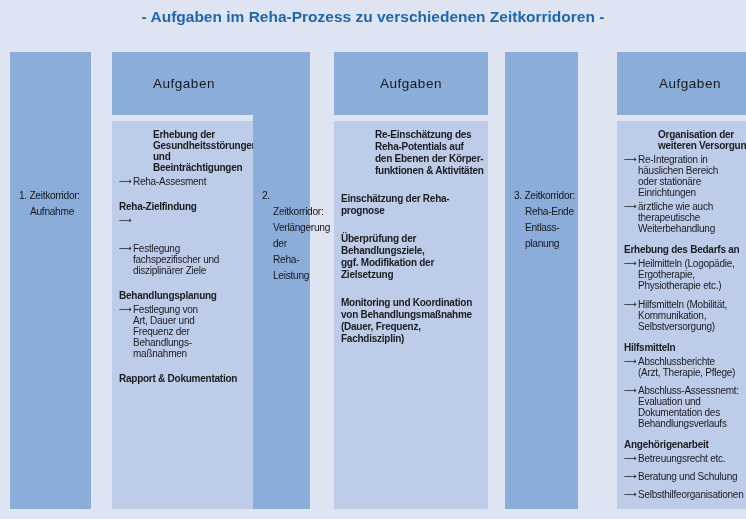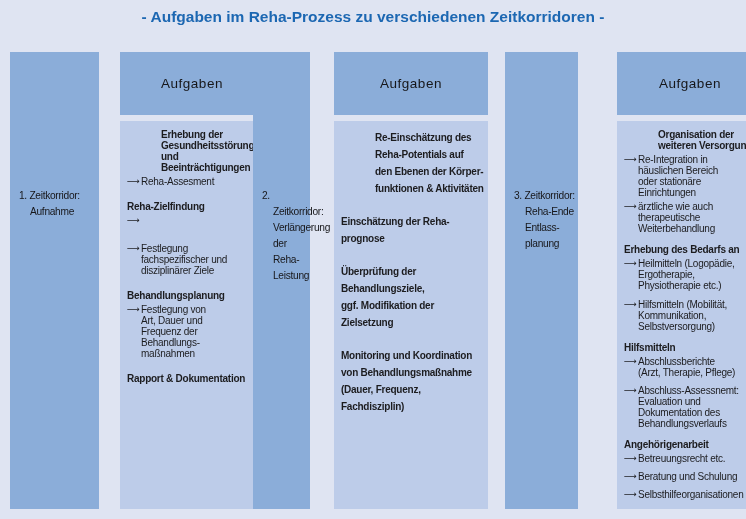--- a/index.html
+++ b/index.html
@@ -27,21 +27,21 @@
   }
   .g1{left:10px;}
   .g2{left:253px;}
   .g3{left:505px;}
   .timebar{
     height:457px;
     background:#8badd9;
     box-sizing:border-box;
     flex:none;
   }
-  .g1 .timebar{width:89px;margin-right:5px;}
+  .g1 .timebar{width:81px;margin-right:5px;}
   .g2 .timebar{width:57px;margin-right:8px;}
   .g3 .timebar{width:73px;margin-right:23px;}
   .timebar-label{
     margin:0;
     padding:136px 2px 0 9px;
     text-indent:-11px;
     padding-left:20px;
     font-size:10.2px;
     line-height:16px;
     letter-spacing:-0.3px;
@@ -69,21 +69,21 @@
   .panel-body{
     flex:1;
     background:#bdcce9;
     box-sizing:border-box;
     padding:8px 3px 8px 7px;
     font-size:10px;
     line-height:11px;
     letter-spacing:-0.25px;
     color:#1c1c1f;
   }
-  .g2 .panel-body{line-height:17px;}
+  .g2 .panel-body{line-height:12px;}
   .item{white-space:pre-line;}
   .item-heading{
     font-weight:bold;
     white-space:pre-line;
   }
   .g1 .item-heading{margin-top:14px;}
   .g2 .item-heading{margin-top:16px;}
   .g3 .item-heading{margin-top:10px;}
   .item-arrow{
     margin-top:3px;

